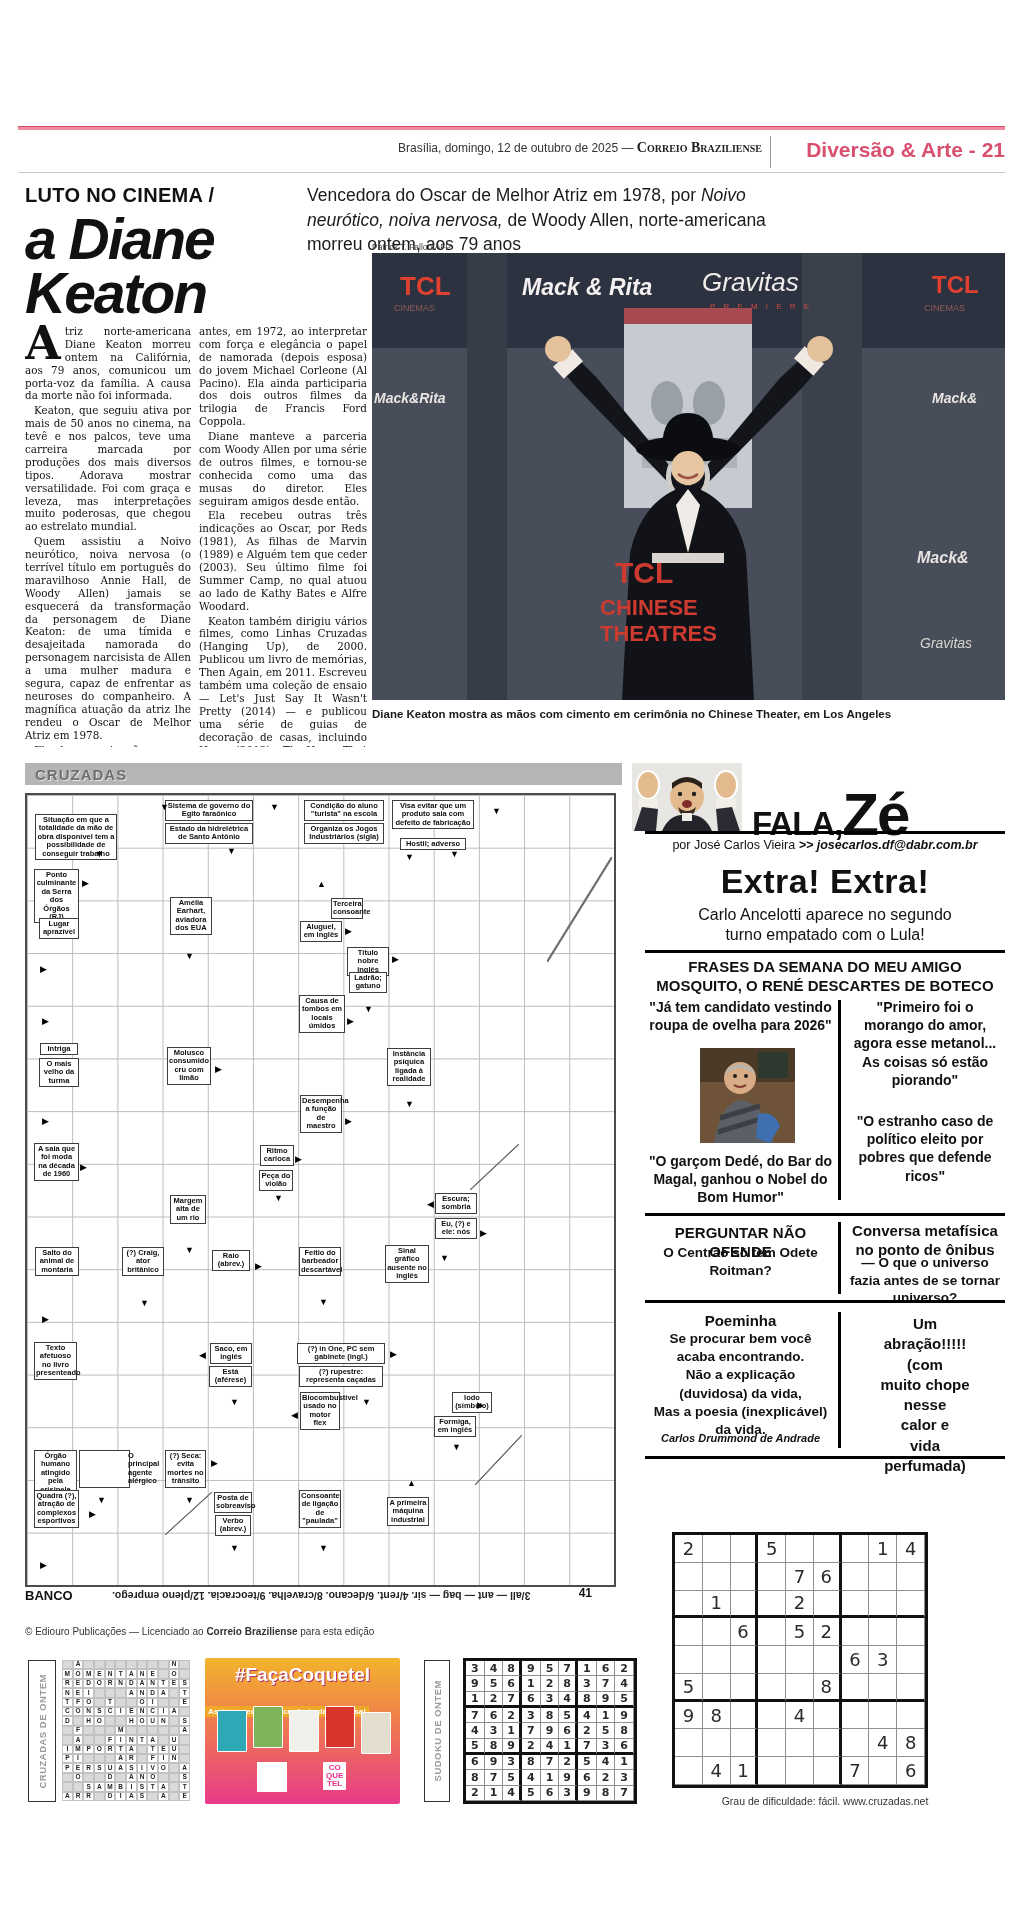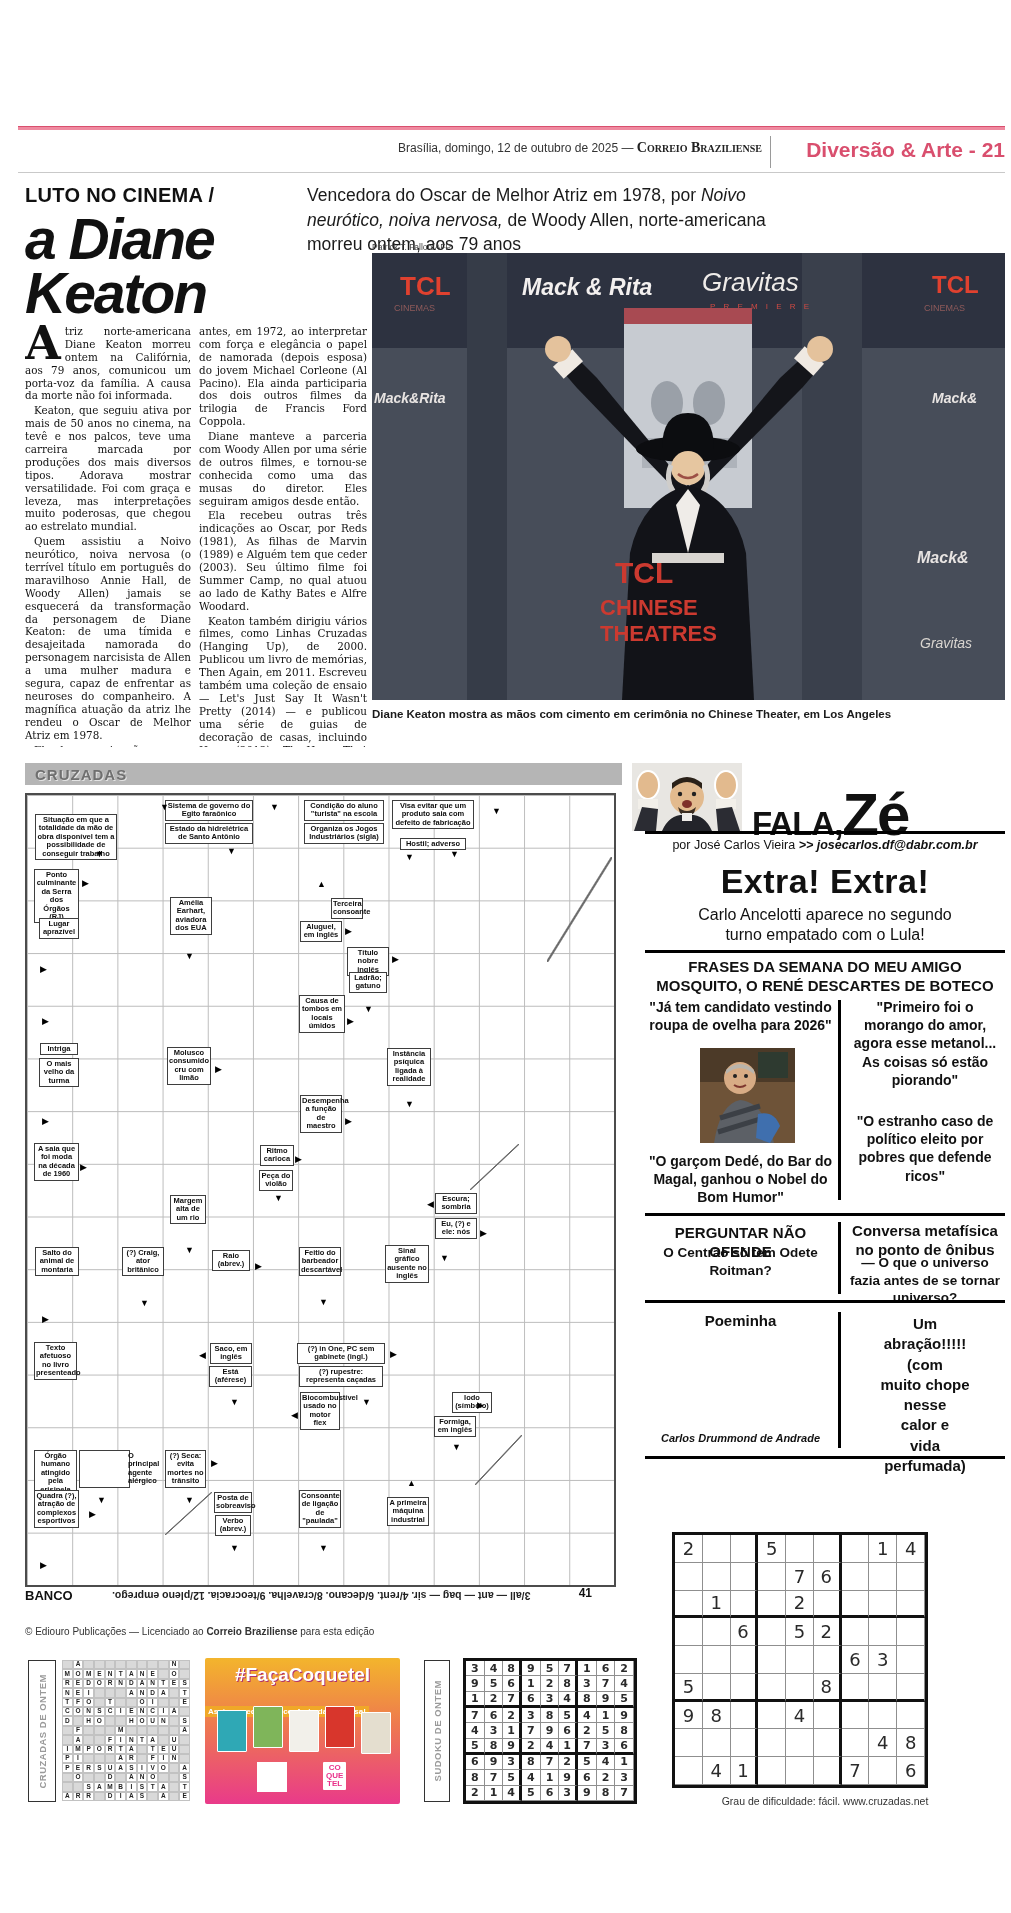--- a/index.html
+++ b/index.html
@@ -352,20 +352,28 @@
   <div class="abs fz-quote" style="left:850px;top:998px;width:150px">"Primeiro foi o morango do amor, agora esse metanol... As coisas só estão piorando"</div>
   <div class="abs fz-quote" style="left:850px;top:1112px;width:150px">"O estranho caso de político eleito por pobres que defende ricos"</div>
   <div class="abs thickrule" style="left:645px;top:1213px;width:360px"></div>
   <div class="abs fz-h" style="left:648px;top:1224px;width:185px">PERGUNTAR NÃO OFENDE</div>
   <div class="abs fz-t" style="left:648px;top:1244px;width:185px">O Centrão só tem Odete Roitman?</div>
   <div class="abs vdiv" style="left:838px;top:1222px;height:72px"></div>
   <div class="abs fz-h" style="left:845px;top:1222px;width:160px">Conversa metafísica no ponto de ônibus</div>
   <div class="abs fz-t" style="left:845px;top:1254px;width:160px">— O que o universo fazia antes de se tornar universo?</div>
   <div class="abs thickrule" style="left:645px;top:1300px;width:360px"></div>
   <div class="abs fz-h" style="left:648px;top:1312px;width:185px">Poeminha</div>
+  <div class="abs" style="left:648px;top:1330px;width:185px">
+      <div class="poem-line">Se procurar bem você</div>
+      <div class="poem-line">acaba encontrando.</div>
+      <div class="poem-line">Não a explicação</div>
+      <div class="poem-line">(duvidosa) da vida,</div>
+      <div class="poem-line">Mas a poesia (inexplicável)</div>
+      <div class="poem-line">da vida.</div>
+    </div>
   <div class="abs poem-author" style="left:648px;top:1432px;width:185px">Carlos Drummond de Andrade</div>
   <div class="abs vdiv" style="left:838px;top:1312px;height:136px"></div>
   <div class="abs" style="left:850px;top:1314px;width:150px">
       <div class="abraco-line">Um</div>
       <div class="abraco-line">abração!!!!!</div>
       <div class="abraco-line">(com</div>
       <div class="abraco-line">muito chope</div>
       <div class="abraco-line">nesse</div>
       <div class="abraco-line">calor e</div>
       <div class="abraco-line">vida</div>

